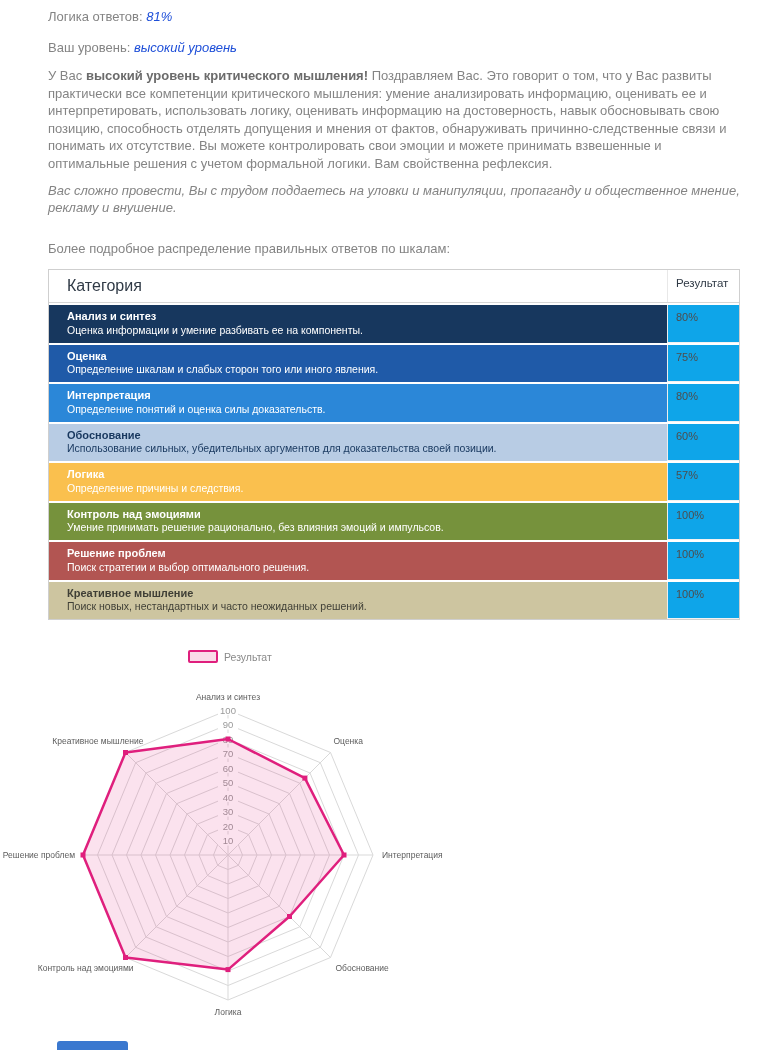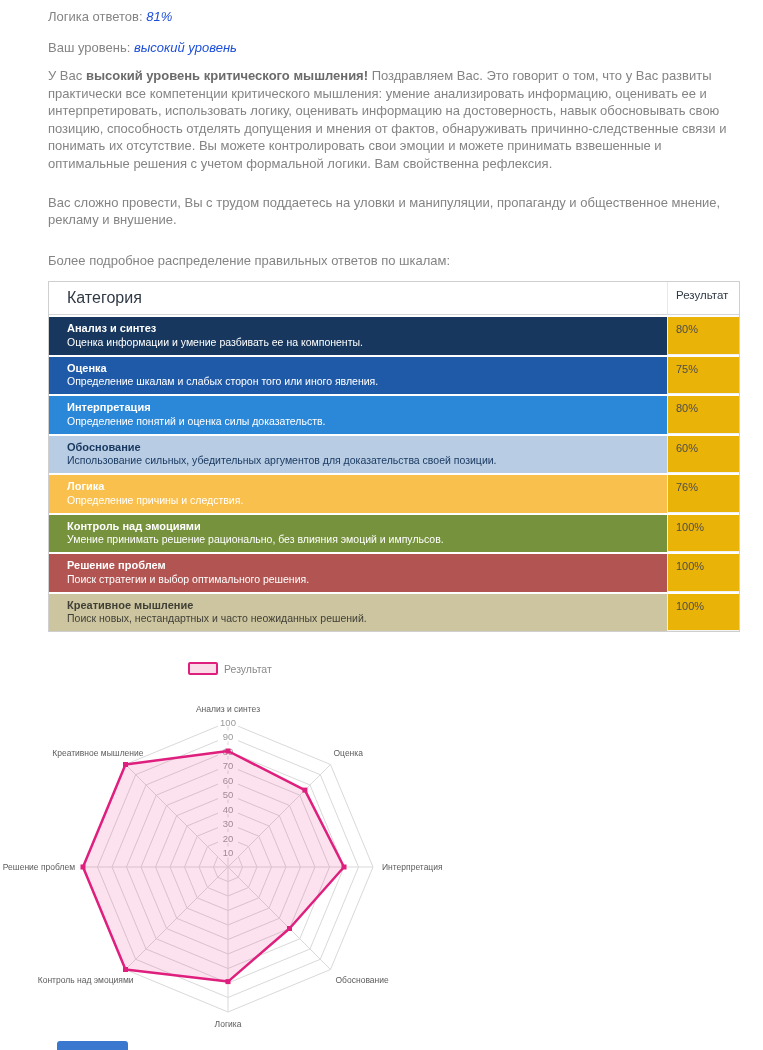--- a/index.html
+++ b/index.html
@@ -9,37 +9,37 @@
     font-size: 13px;
     color: #848484;
     position: relative;
   }
   .txt { margin-left: 48px; margin-right: 23px; }
   .line1 { margin-top: 9px; }
   .line2 { margin-top: 16px; }
   .accent { color: #1d4ed8; font-style: italic; }
   .p1 { margin-top: 12px; line-height: 17.5px; }
   .p1 b { color: #6b6b6b; margin-top: 32px; }
-  .p2 { margin-top: 22px; line-height: 17px; }
+  .p2 { margin-top: 10px; line-height: 17px; font-style: italic; }
   .intro { margin-top: 25px; }
 
   .results-table {
     margin: 13px 23px 0 48px;
     border: 1px solid #cfcfcf;
     background: #fff;
   }
   .t-head { display: flex; align-items: stretch; border-bottom: 1px solid #d6d6d6; }
   .t-head .cat { flex: 1; padding: 7px 0 7px 18px; font-size: 16px; color: #303a46; }
   .t-head .res { width: 72px; padding: 7px 0 7px 8px; font-size: 11.5px; color: #303a46; border-left: 1px solid #e8e8e8; }
   .t-row { display: flex; align-items: stretch; margin-top: 2px; }
   .t-row .cell-cat { flex: 1; padding: 5px 10px 6px 18px; }
   .t-row .cell-cat .row-title { font-weight: bold; font-size: 11px; line-height: 13.5px; }
   .t-row .cell-cat .row-desc { font-size: 10.5px; line-height: 13px; }
   .t-row .cell-res {
-    width: 72px; background: #eab308; padding: 6px 0 0 8px;
+    width: 72px; background: #0ea5e9; padding: 6px 0 0 8px;
     font-size: 11px; color: #4d4d4d; border-left: 1px solid #ededed;
     border-bottom: 1px solid #f2f2f2;
   }
 
   .legend { margin-top: 30px; margin-left: 188px; display: flex; align-items: center; }
   .legend-swatch {
     width: 30px; height: 13px; border: 2px solid #df1f7d; background: #fadbe8;
     border-radius: 2px;
   }
   .legend-label { margin-left: 6px; font-size: 10.5px; color: #8a8a8a; }
@@ -104,21 +104,21 @@
           <div class="row-title">Обоснование</div>
           <div class="row-desc">Использование сильных, убедительных аргументов для доказательства своей позиции.</div>
         </div>
         <div class="cell-res">60%</div>
       </div>
       <div class="t-row">
         <div class="cell-cat" style="background: rgb(250, 192, 78); color: rgb(255, 255, 255);">
           <div class="row-title">Логика</div>
           <div class="row-desc">Определение причины и следствия.</div>
         </div>
-        <div class="cell-res">76%</div>
+        <div class="cell-res">57%</div>
       </div>
       <div class="t-row">
         <div class="cell-cat" style="background: rgb(118, 146, 60); color: rgb(255, 255, 255);">
           <div class="row-title">Контроль над эмоциями</div>
           <div class="row-desc">Умение принимать решение рационально, без влияния эмоций и импульсов.</div>
         </div>
         <div class="cell-res">100%</div>
       </div>
       <div class="t-row">
         <div class="cell-cat" style="background: rgb(178, 85, 82); color: rgb(255, 255, 255);">

